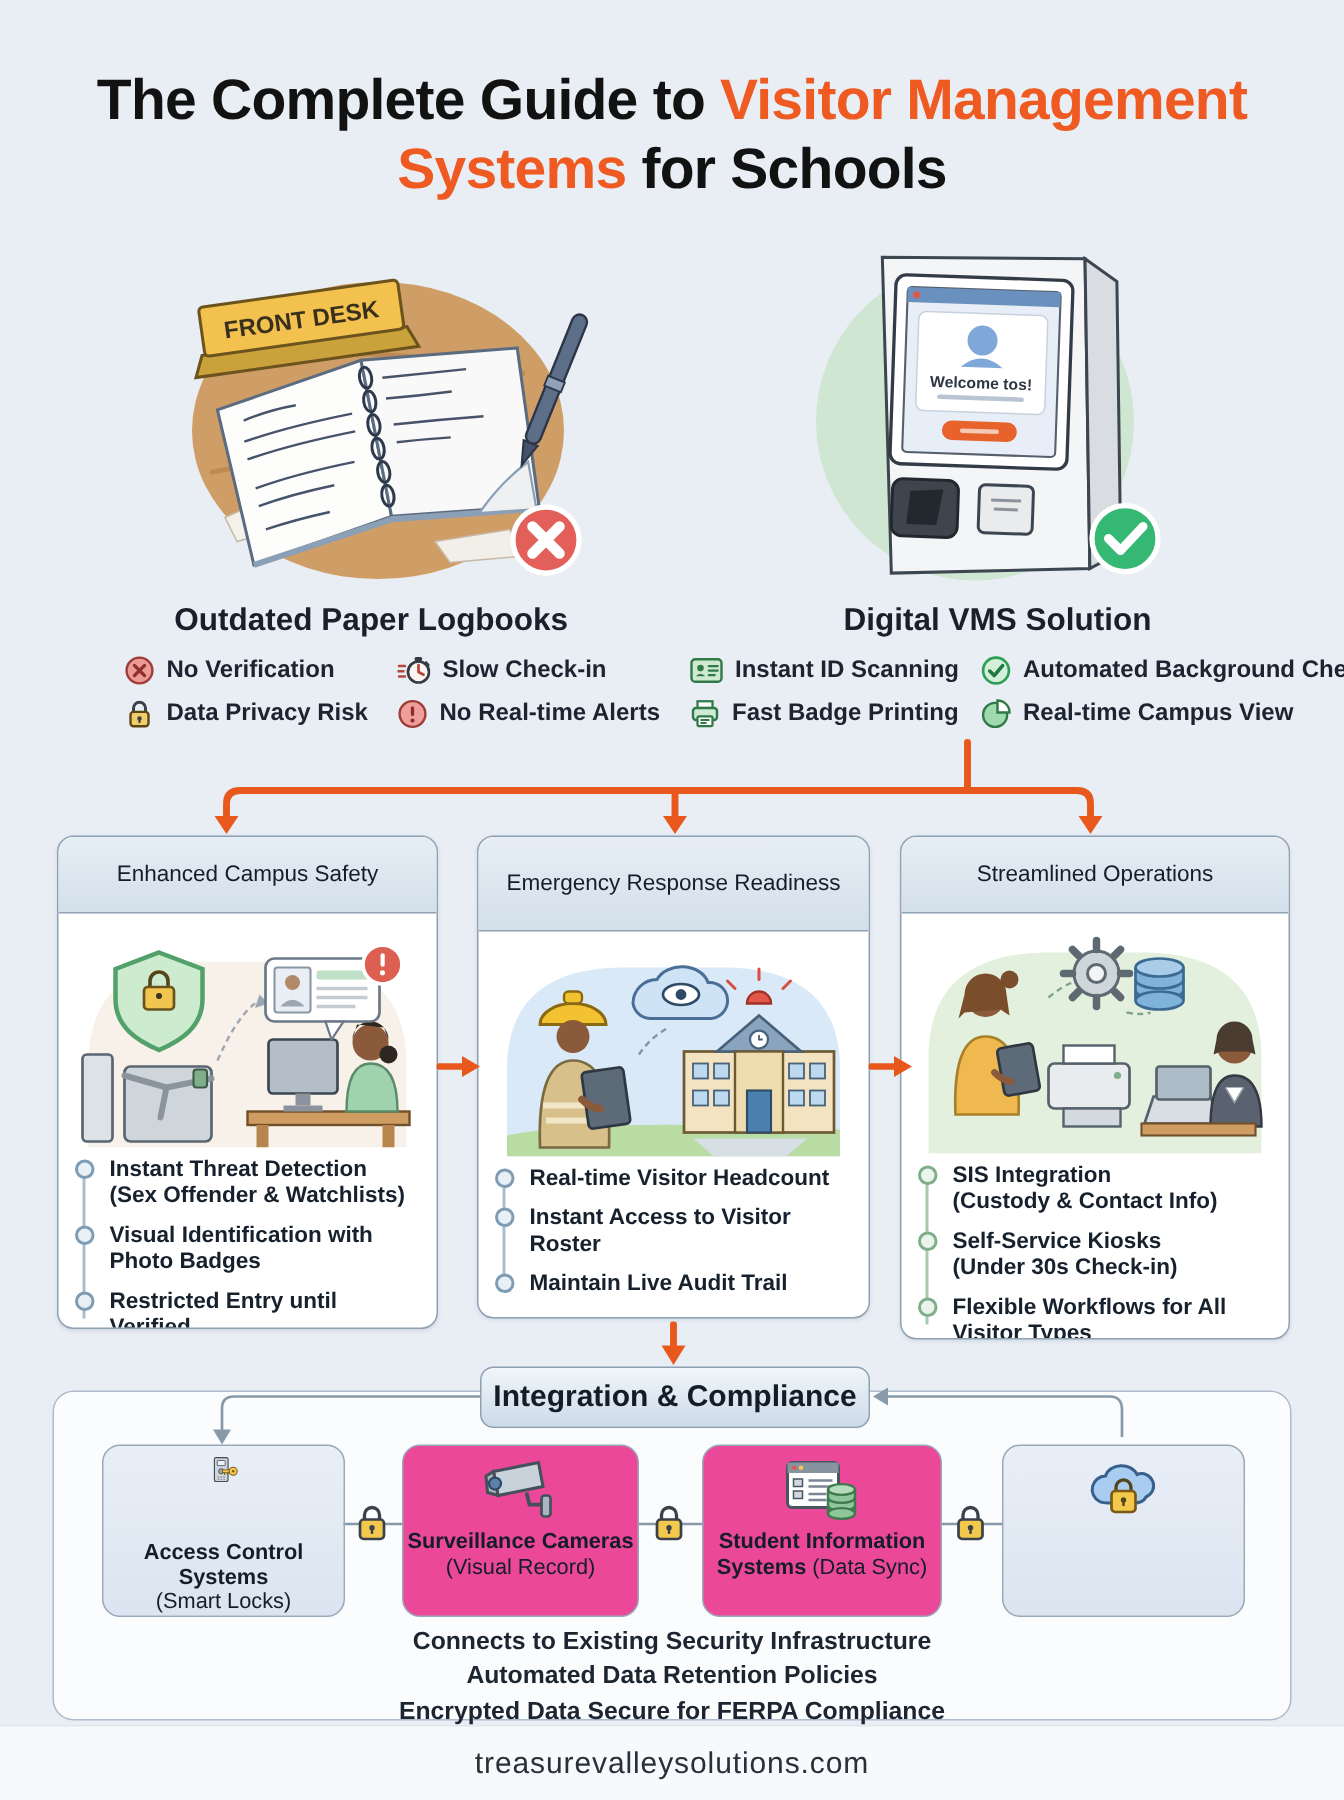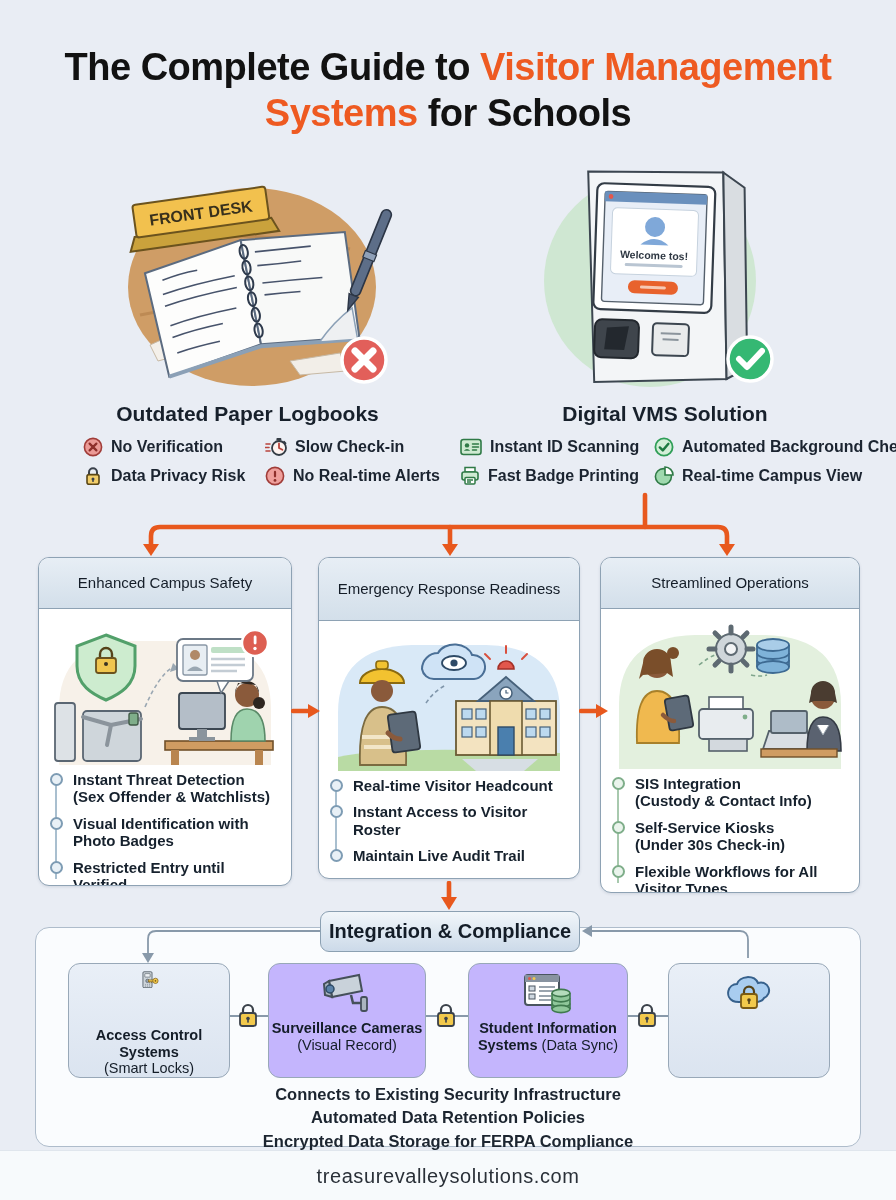--- a/index.html
+++ b/index.html
@@ -45,21 +45,21 @@
         background:linear-gradient(#f1f6fa,#ccdae9);border:1.6px solid #8ba0b2;
         font-size:20px;font-weight:700;color:#131c27;}
   .bigbox{position:absolute;left:35px;top:927px;width:824px;height:218px;background:#fafcfe;
         border:1.6px solid #aebccb;border-radius:14px;z-index:1;}
   .node{position:absolute;z-index:2;border:1.6px solid #98a8b8;border-radius:12px;
         display:flex;flex-direction:column;align-items:center;justify-content:flex-start;padding-top:7px;}
   .node .ntxt{text-align:center;font-size:14.5px;line-height:1.14;color:#141d28;width:152px;margin-top:3px;}
   .node .nname{font-weight:800;}
   .node .ndet{font-weight:500;}
   .tint-blue{background:linear-gradient(#e9eff7,#dbe4f0);}
-  .tint-green{background:#c4b5fd;}
+  .tint-green{background:#ec4899;}
   .notes{position:absolute;left:150px;top:1083px;width:596px;text-align:center;z-index:3;
          font-size:16.5px;font-weight:600;color:#1c2530;line-height:1.42;white-space:pre-line;}
 
   
   .footer{position:absolute;left:0;top:1150px;width:896px;height:50px;background:#f7fafc;border-top:1px solid #e0e6ed;
           display:flex;align-items:center;justify-content:center;
           font-size:20px;font-weight:500;color:#2a3038;letter-spacing:0.6px;}
 
   .abs{position:absolute;}
 </style>
@@ -502,19 +502,19 @@
   </svg>
   <svg class="abs" style="left:636px;top:1002px;z-index:3;" width="22" height="28" viewBox="0 0 22 28">
     <path d="M6 12 V8 a5 5 0 0 1 10 0 v4" fill="none" stroke="#3a414a" stroke-width="2.2"></path>
     <rect x="3" y="11" width="16" height="13" rx="2.5" fill="#f2c94c" stroke="#3a414a" stroke-width="1.8"></rect>
     <circle cx="11" cy="16.5" r="1.8" fill="#3a414a"></circle>
       <rect x="10.2" y="17" width="1.6" height="3.6" fill="#3a414a"></rect>
   </svg>
 
   <div class="notes">Connects to Existing Security Infrastructure
 Automated Data Retention Policies
-Encrypted Data Storage for FERPA Compliance</div>
+Encrypted Data Secure for FERPA Compliance</div>
 
   <div class="footer">
     <span>treasurevalleysolutions.com</span>
   </div>
 
 </div>
 
 </body></html>

